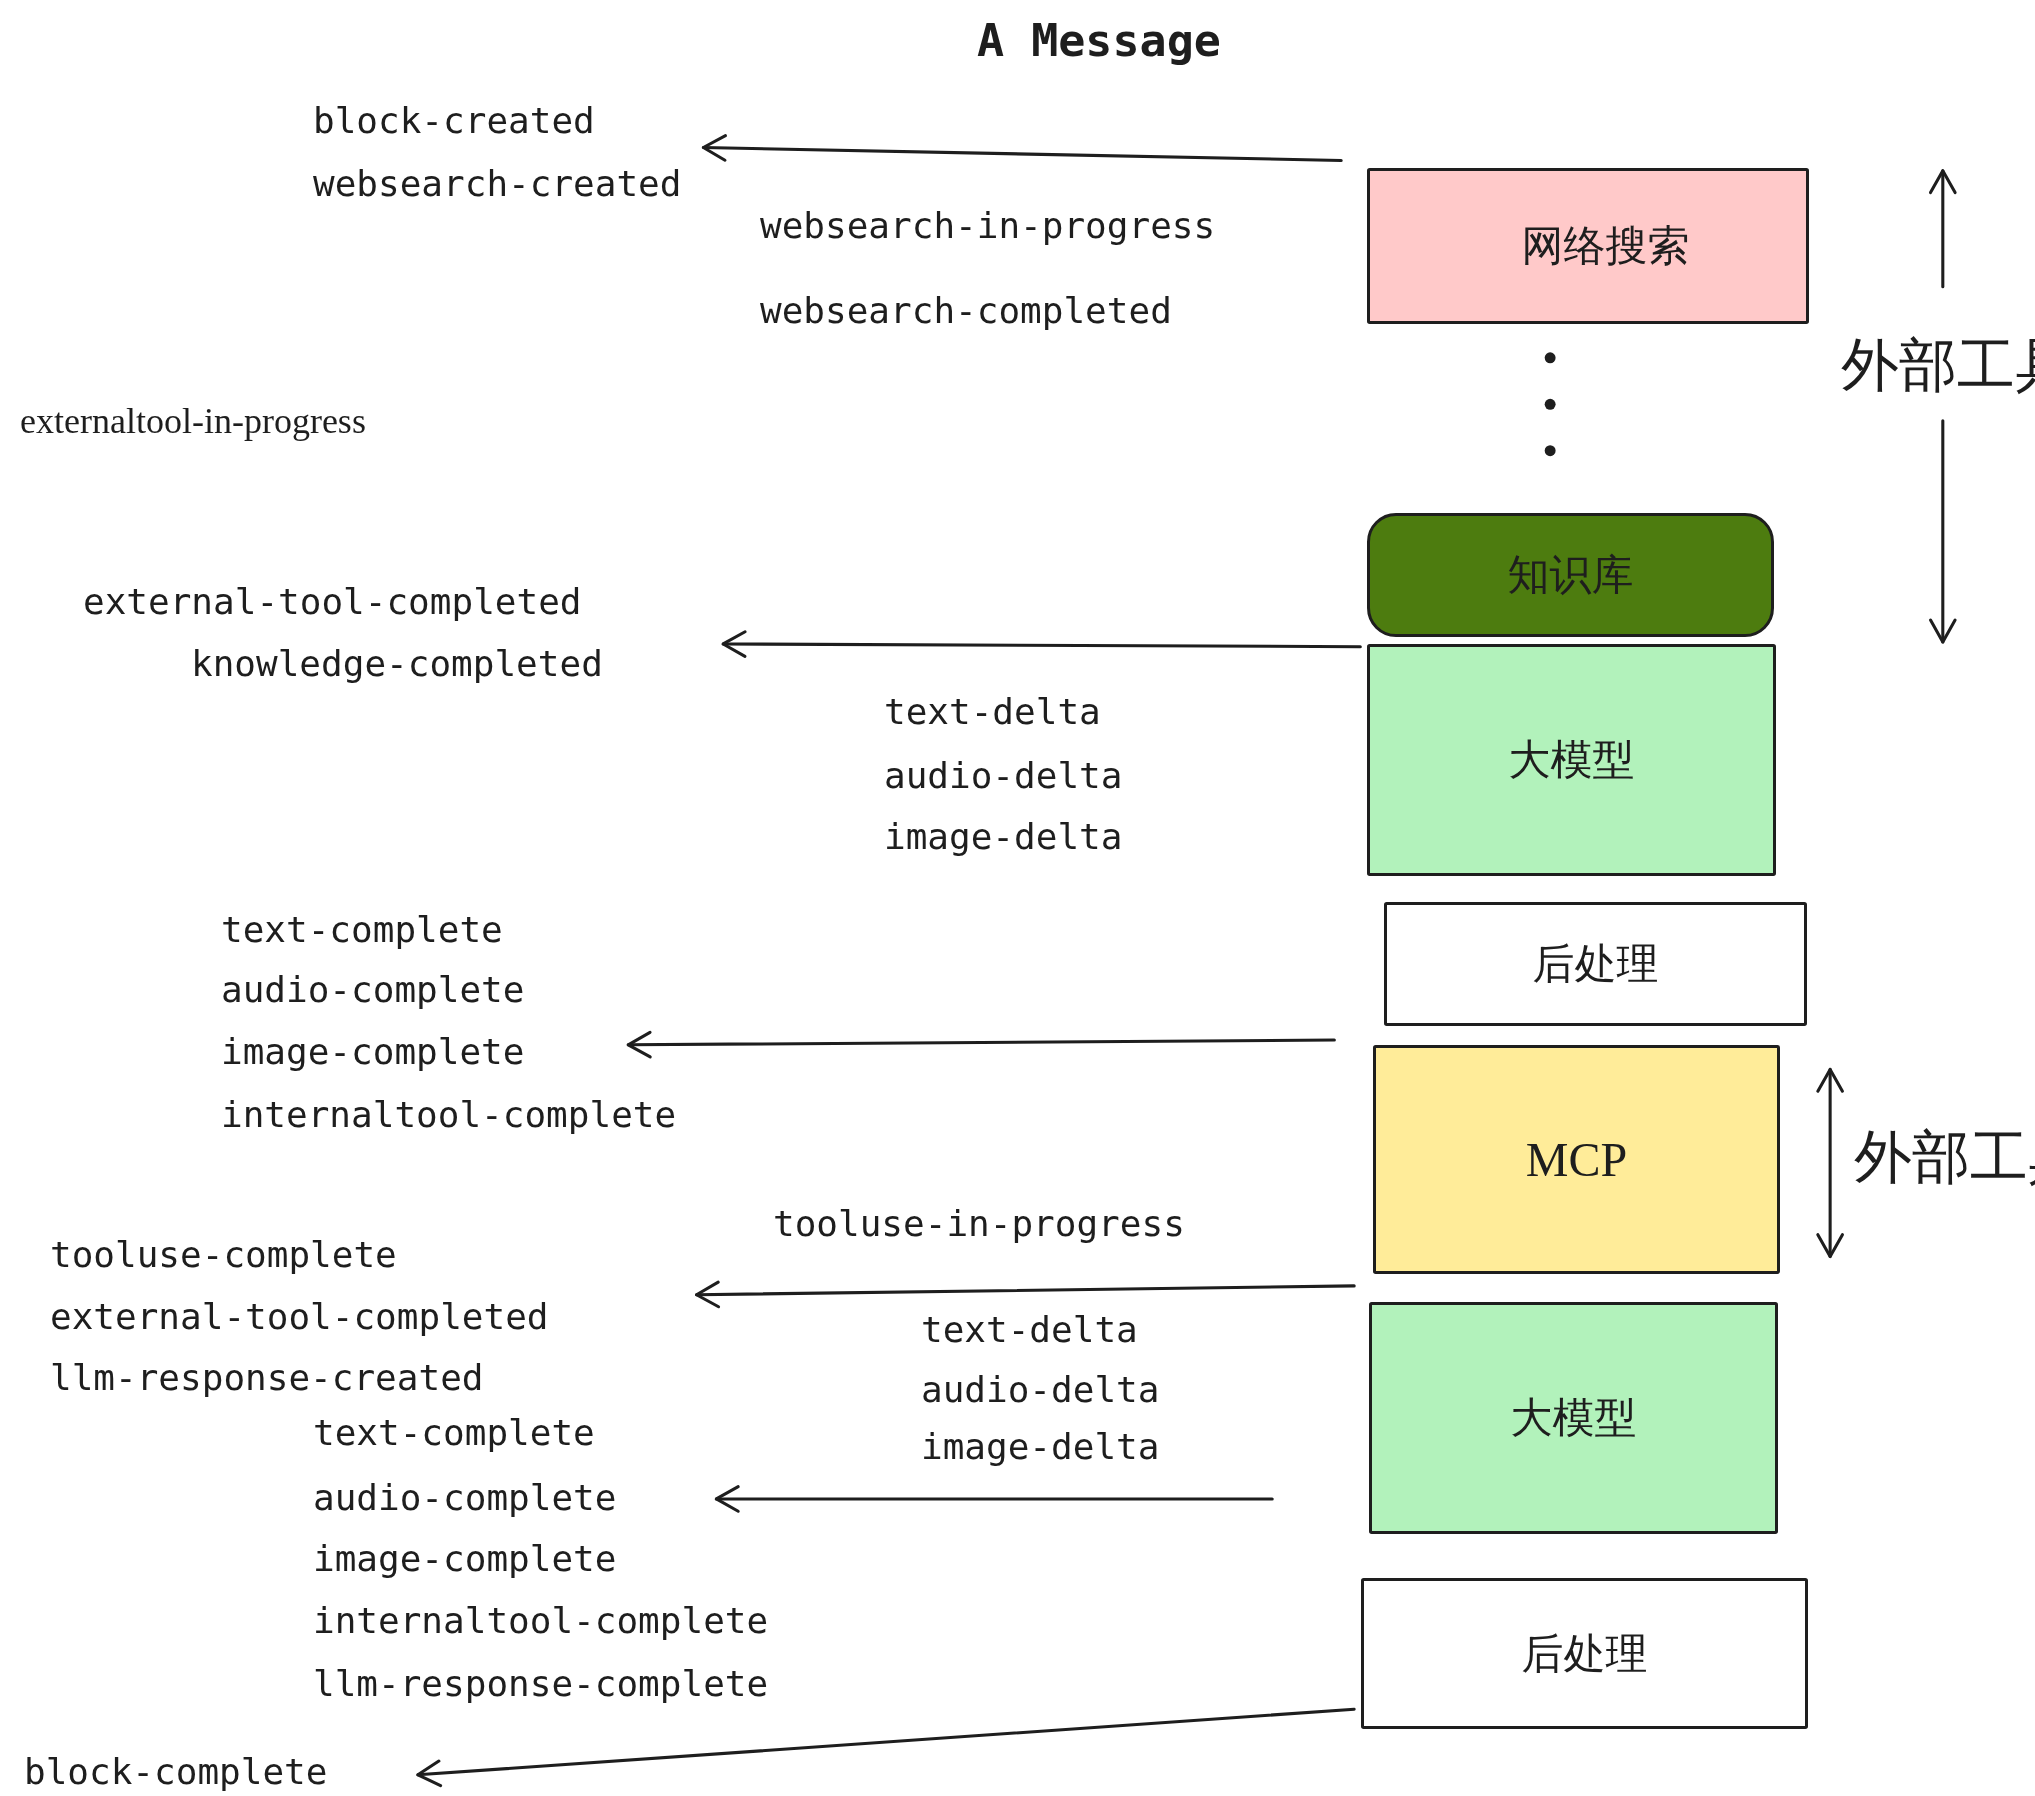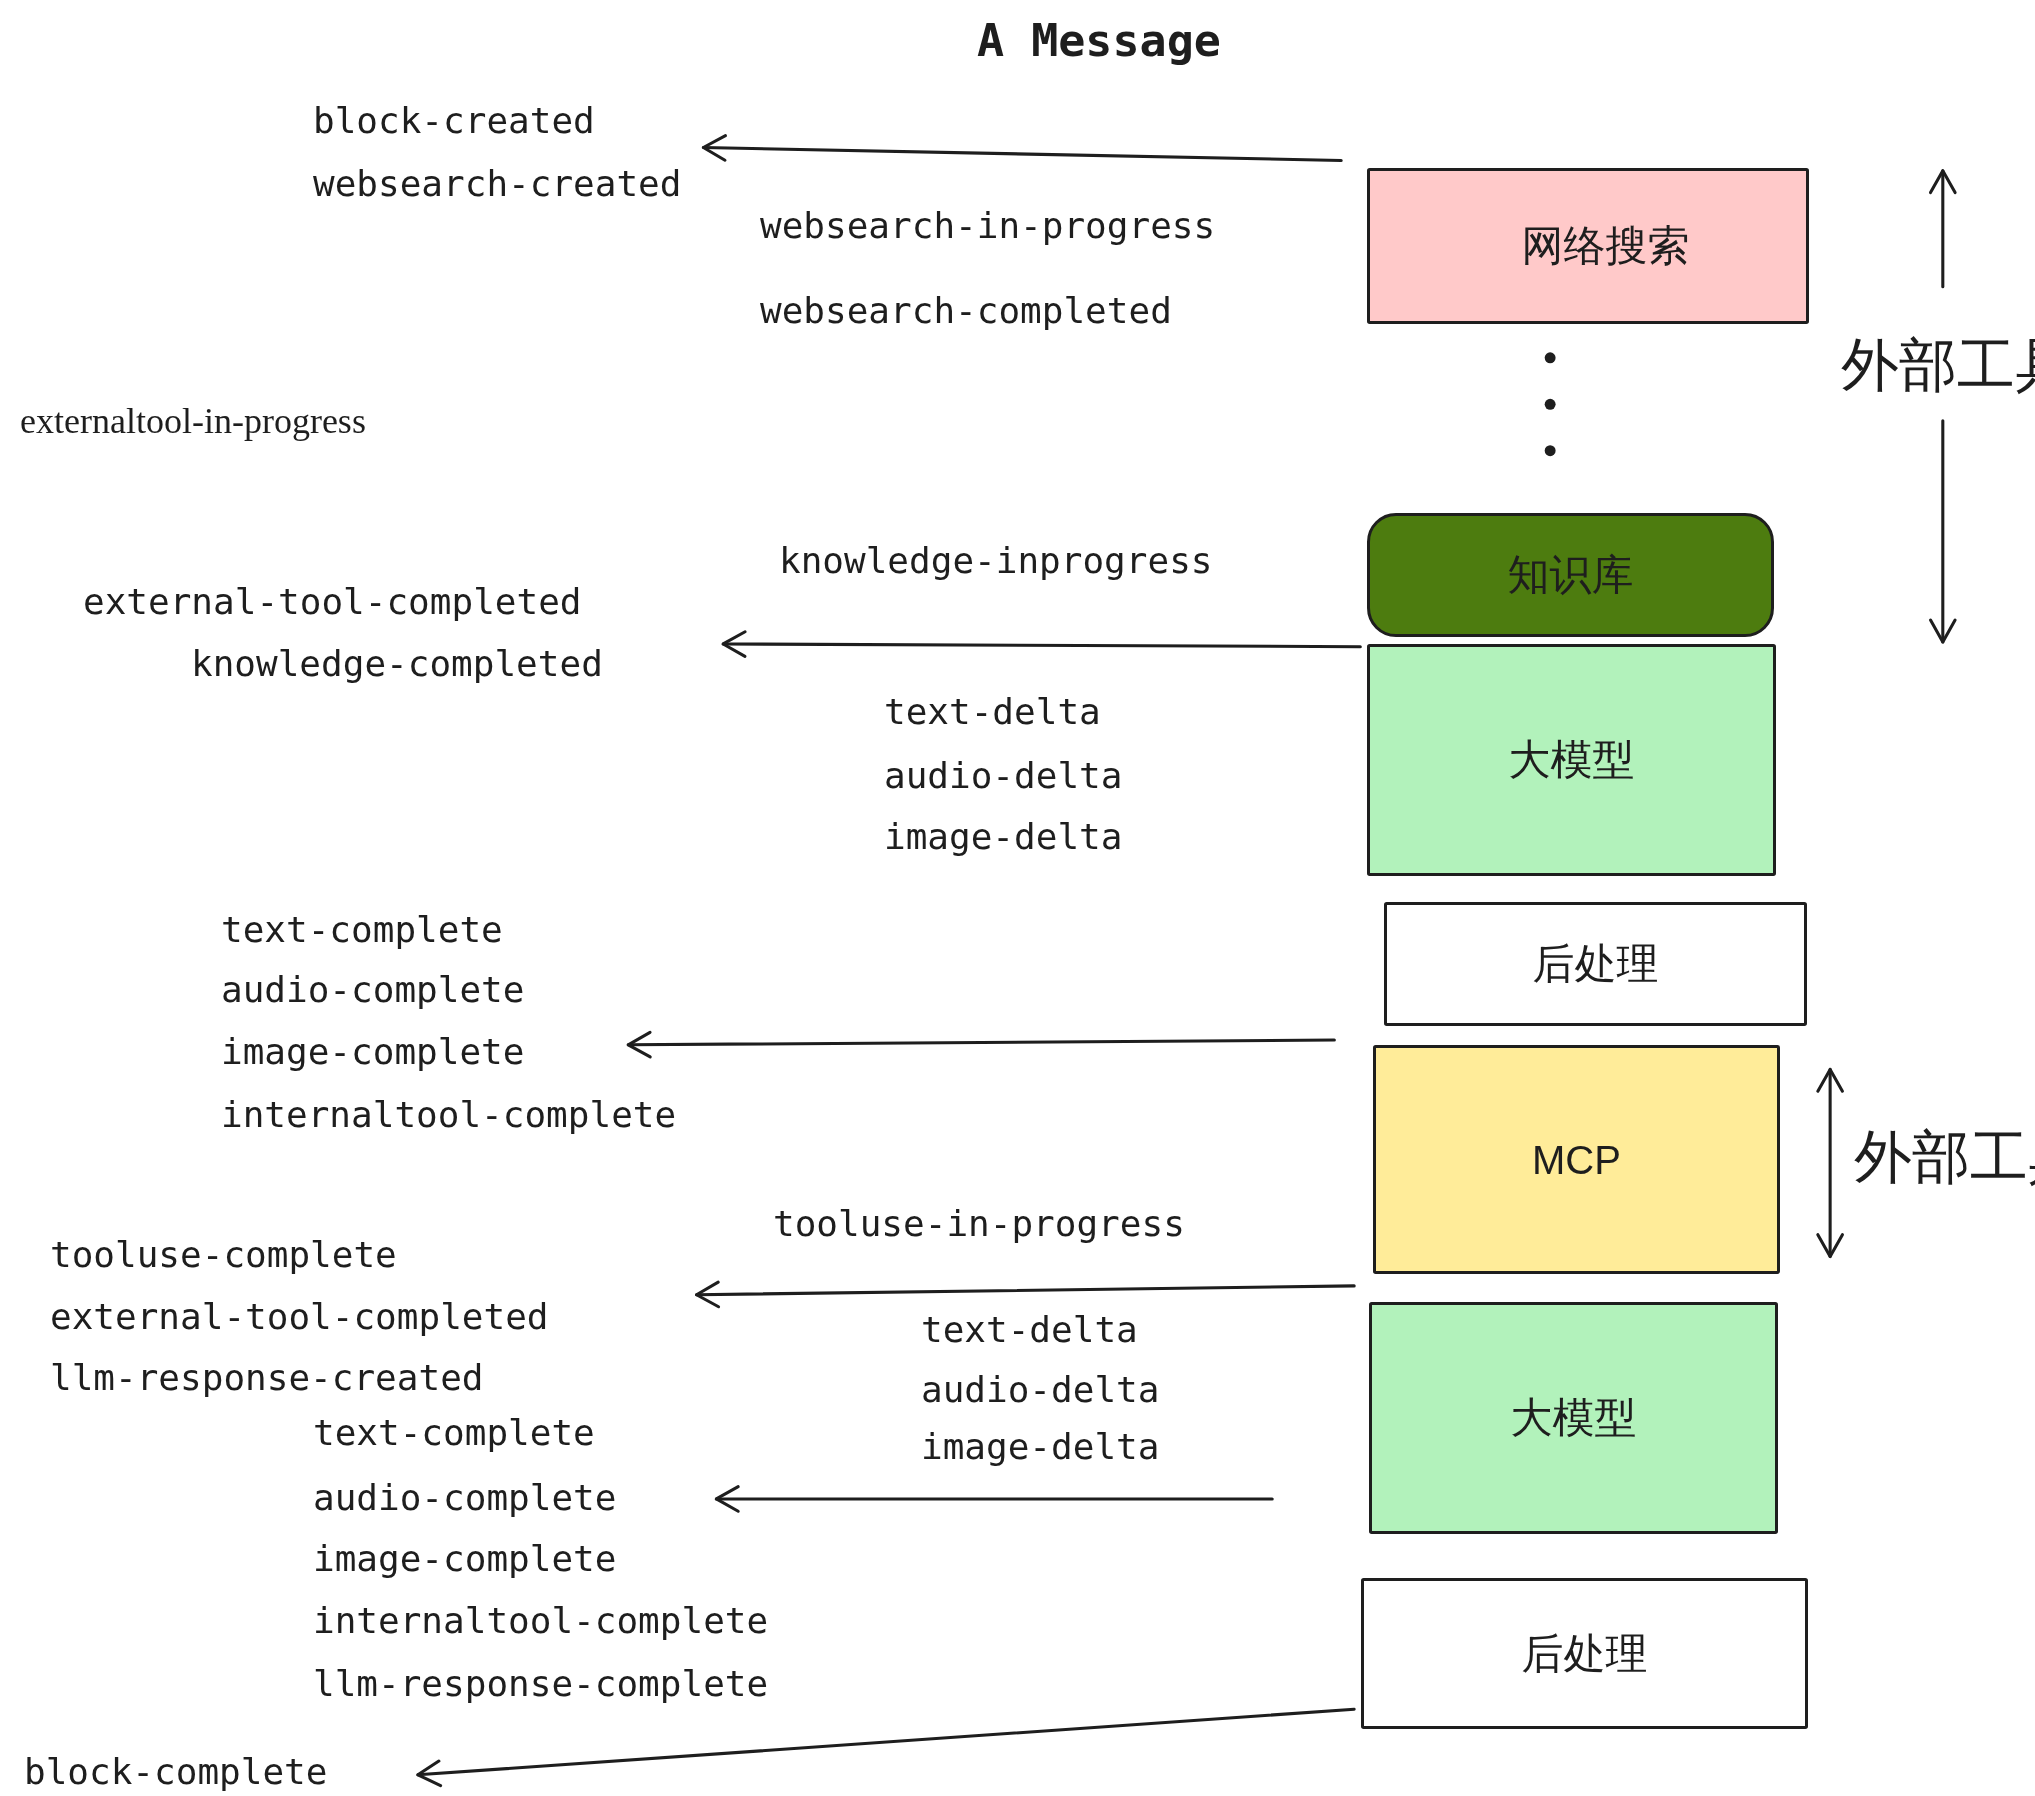--- a/index.html
+++ b/index.html
@@ -41,22 +41,22 @@
     align-items: center;
     justify-content: center;
   }
   .box .box-label-cjk {
     font-family: "DejaVu Sans", "Liberation Sans", sans-serif;
     font-size: 42px;
     line-height: 1;
     white-space: nowrap;
   }
   .box .box-label-mono {
-    font-family: Liberation Sans, sans-serif;
-    font-size: 40px;
+    font-family: Liberation Serif, serif;
+    font-size: 48px;
     line-height: 1;
     white-space: nowrap;
   }
   .side-label {
     position: absolute;
     transform: translateY(-50%);
     font-family: "DejaVu Sans", "Liberation Sans", sans-serif;
     font-size: 58px;
     line-height: 1;
     white-space: nowrap;
@@ -105,21 +105,20 @@
       <span class="box-label-cjk">大模型</span>
     </div>
     <div class="box" style="left: 1361px; top: 1578px; width: 441px; height: 145px; background: rgb(255, 255, 255);">
       <span class="box-label-cjk">后处理</span>
     </div>
     <div class="event-label" style="left: 313px; top: 121px;">block-created</div>
     <div class="event-label" style="left: 313px; top: 184px;">websearch-created</div>
     <div class="event-label" style="left: 760px; top: 226px;">websearch-in-progress</div>
     <div class="event-label" style="left: 760px; top: 311px;">websearch-completed</div>
     <div class="event-label" style="left: 20px; top: 421px; font-family: Liberation Serif, serif;">externaltool-in-progress</div>
-    <div class="event-label" style="left: 779px; top: 561px;">knowledge-inprogress</div>
     <div class="event-label" style="left: 83px; top: 602px;">external-tool-completed</div>
     <div class="event-label" style="left: 191px; top: 664px;">knowledge-completed</div>
     <div class="event-label" style="left: 884px; top: 712px;">text-delta</div>
     <div class="event-label" style="left: 884px; top: 776px;">audio-delta</div>
     <div class="event-label" style="left: 884px; top: 837px;">image-delta</div>
     <div class="event-label" style="left: 221px; top: 930px;">text-complete</div>
     <div class="event-label" style="left: 221px; top: 990px;">audio-complete</div>
     <div class="event-label" style="left: 221px; top: 1052px;">image-complete</div>
     <div class="event-label" style="left: 221px; top: 1115px;">internaltool-complete</div>
     <div class="event-label" style="left: 773px; top: 1224px;">tooluse-in-progress</div>

